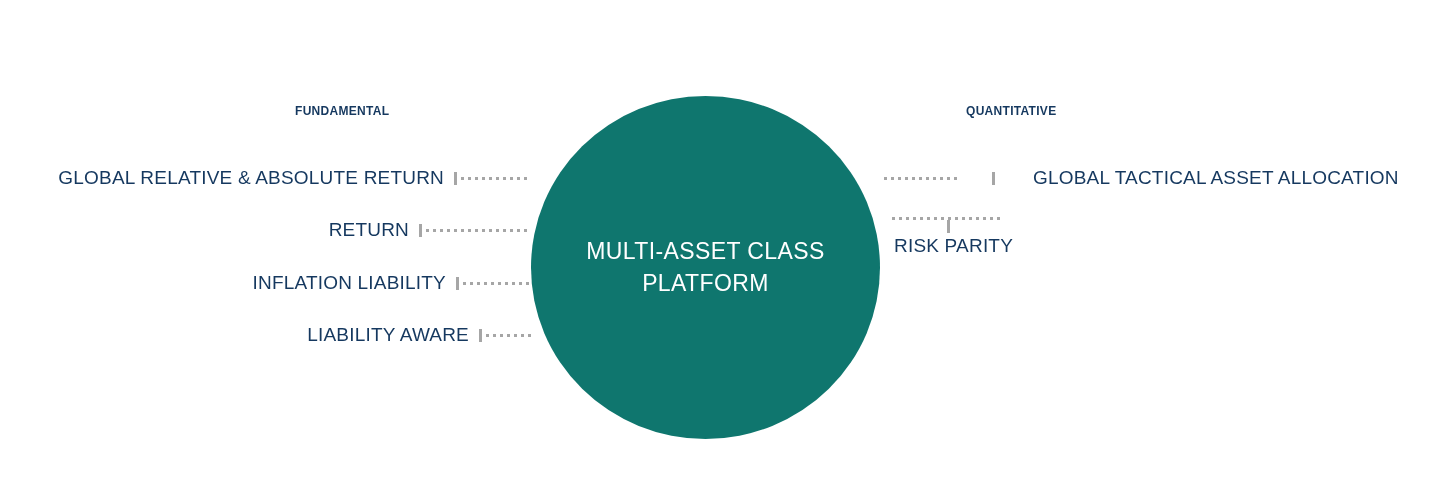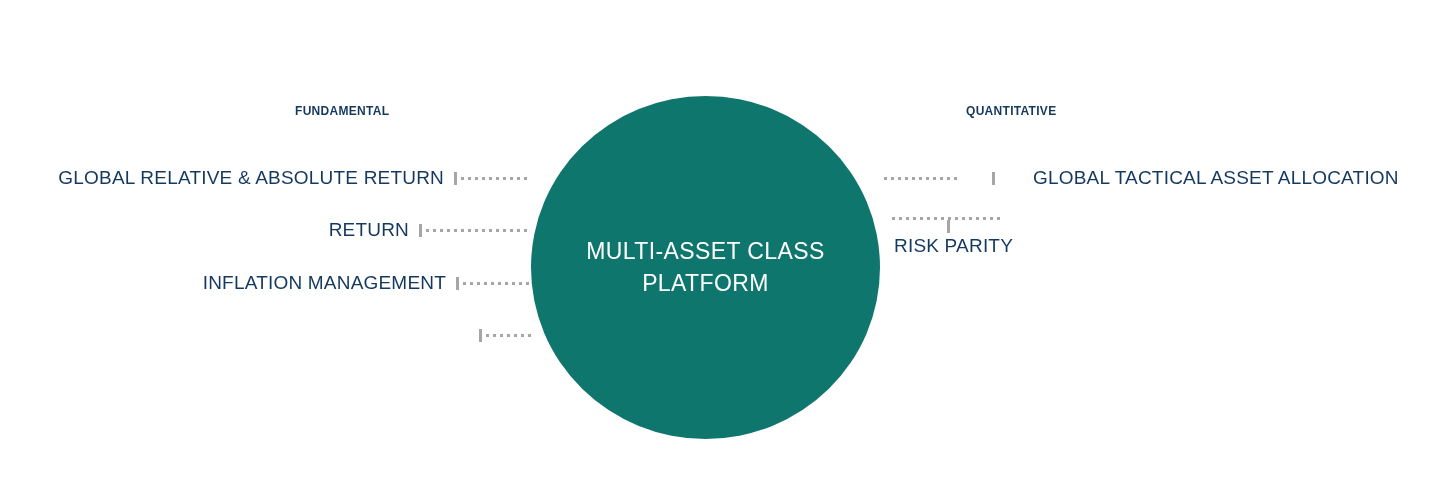--- a/index.html
+++ b/index.html
@@ -115,26 +115,27 @@
     <span class="dots" style="width:70px;"></span>
   </div>
 
   <div class="row row-left" style="top:217px;">
     <span class="node-label">RETURN</span>
     <span class="tick"></span>
     <span class="dots" style="width:105px;"></span>
   </div>
 
   <div class="row row-left" style="top:270px;">
-    <span class="node-label">INFLATION MANAGEMENT</span>
+    <span class="node-label">INFLATION LIABILITY</span>
     <span class="tick"></span>
     <span class="dots" style="width:68px;"></span>
   </div>
 
   <div class="row row-left" style="top:322px;">
+    <span class="node-label">LIABILITY AWARE</span>
     <span class="tick"></span>
     <span class="dots" style="width:45px;"></span>
   </div>
 
   <div class="row row-right" style="top:165px;gap:28px;">
     <span class="dots" style="width:76px;"></span>
     <span class="tick"></span>
     <span class="node-label">GLOBAL TACTICAL ASSET ALLOCATION</span>
   </div>
 

